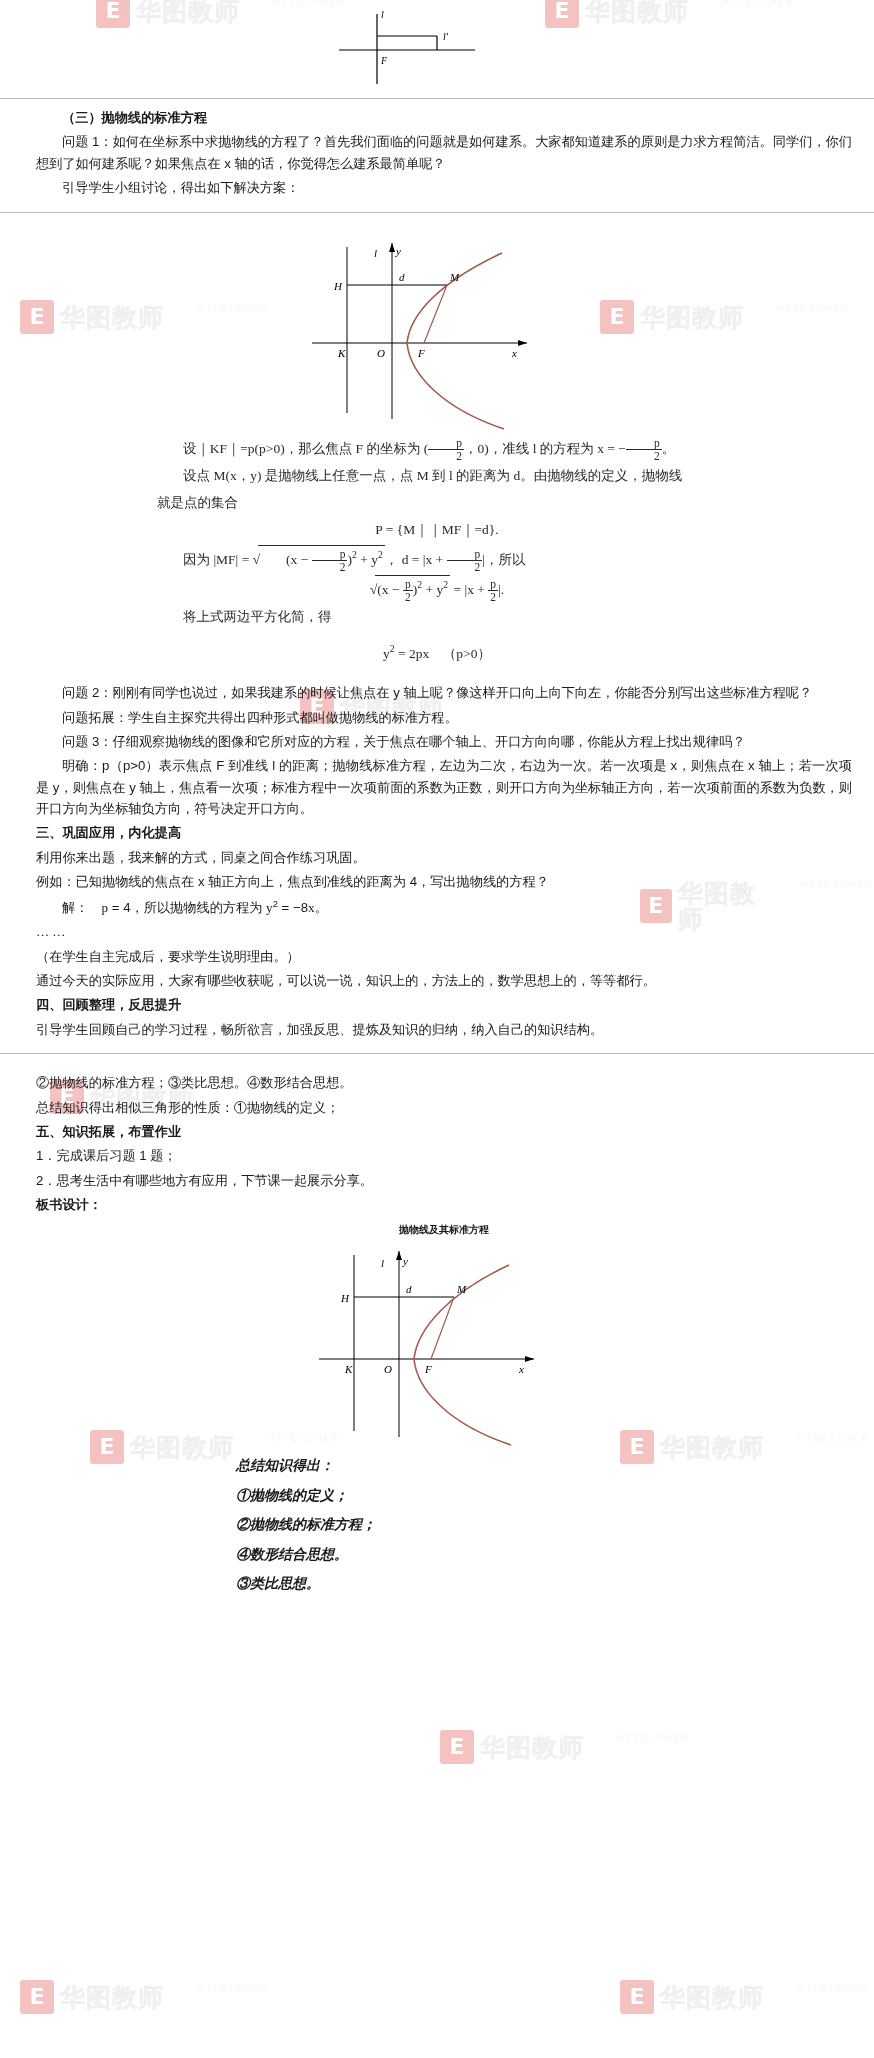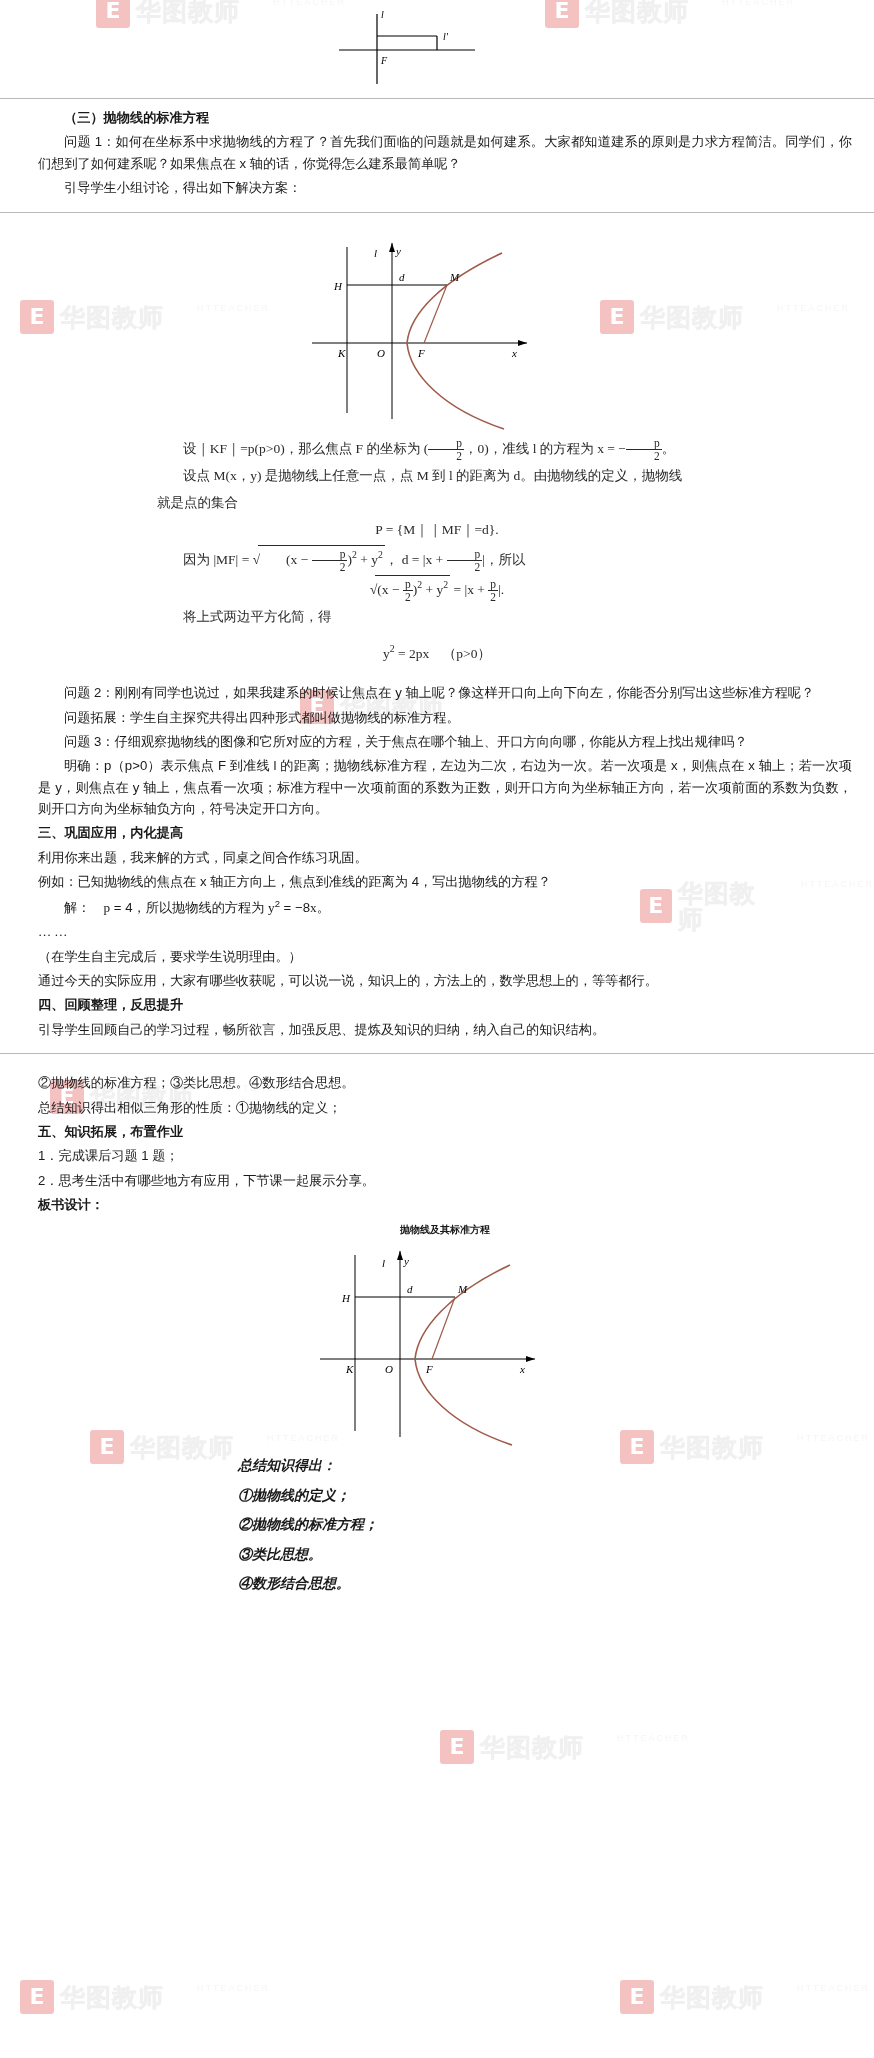--- a/index.html
+++ b/index.html
@@ -63,22 +63,21 @@
   }
   
   .rule {
     border: 0;
     border-top: 1px solid #b9b9b9;
     margin: 0;
   }
   .section {
     position: relative;
     z-index: 2;
-    padding: 8px 22px 10px 11px;
-    margin-left: 27px;
+    padding: 8px 22px 10px 36px;
   }
   p.t {
     margin: 0 0 3px 0;
     font-size: 13.2px;
     line-height: 1.62;
     text-align: justify;
   }
   p.indent { text-indent: 26px; }
   .bold { font-weight: bold; }
   .serif-i {
@@ -357,18 +356,18 @@
         <text x="105" y="132" font-size="11" font-style="italic" font-family="Liberation Serif, serif">O</text>
         <text x="146" y="132" font-size="11" font-style="italic" font-family="Liberation Serif, serif">F</text>
         <text x="240" y="132" font-size="11" font-style="italic" font-family="Liberation Serif, serif">x</text>
       </svg>
     </div>
 
     <div class="board-list">
       <div>总结知识得出：</div>
       <div>①抛物线的定义；</div>
       <div>②抛物线的标准方程；</div>
+      <div>④数形结合思想。</div>
       <div>③类比思想。</div>
-      <div>④数形结合思想。</div>
     </div>
   </div>
 
 </div>
 
 </body></html>

